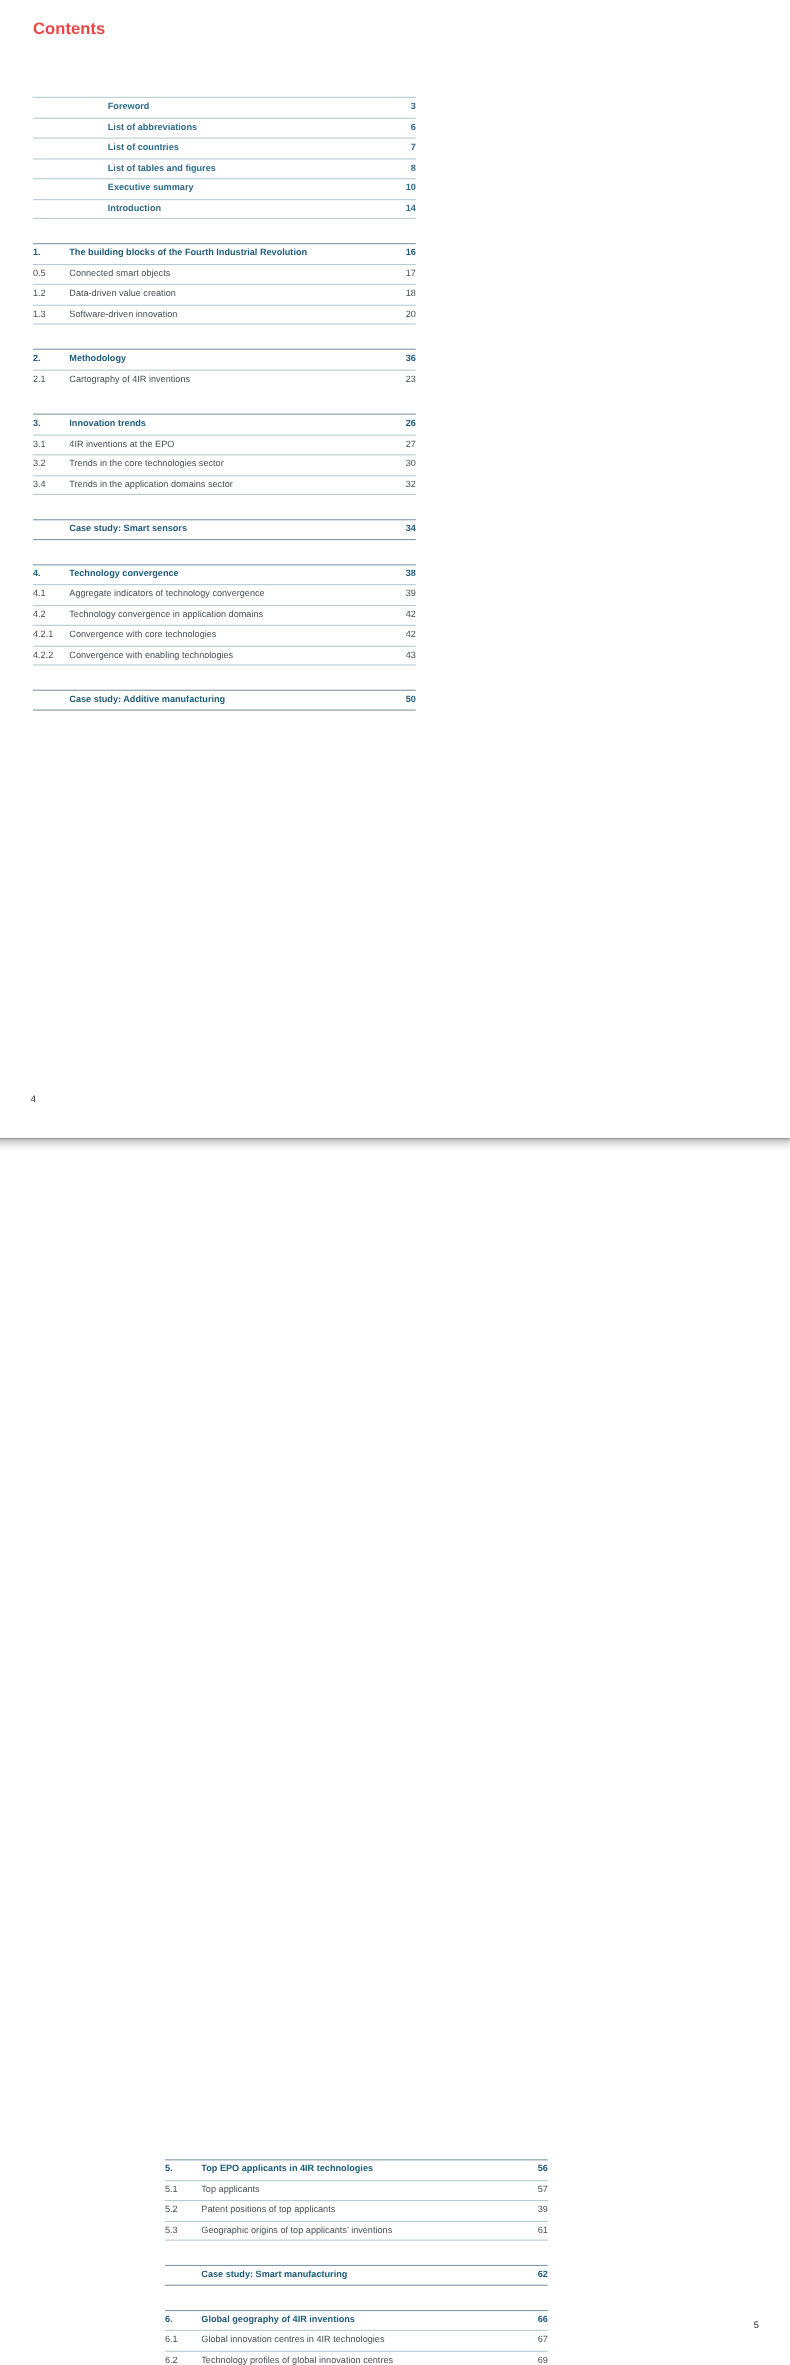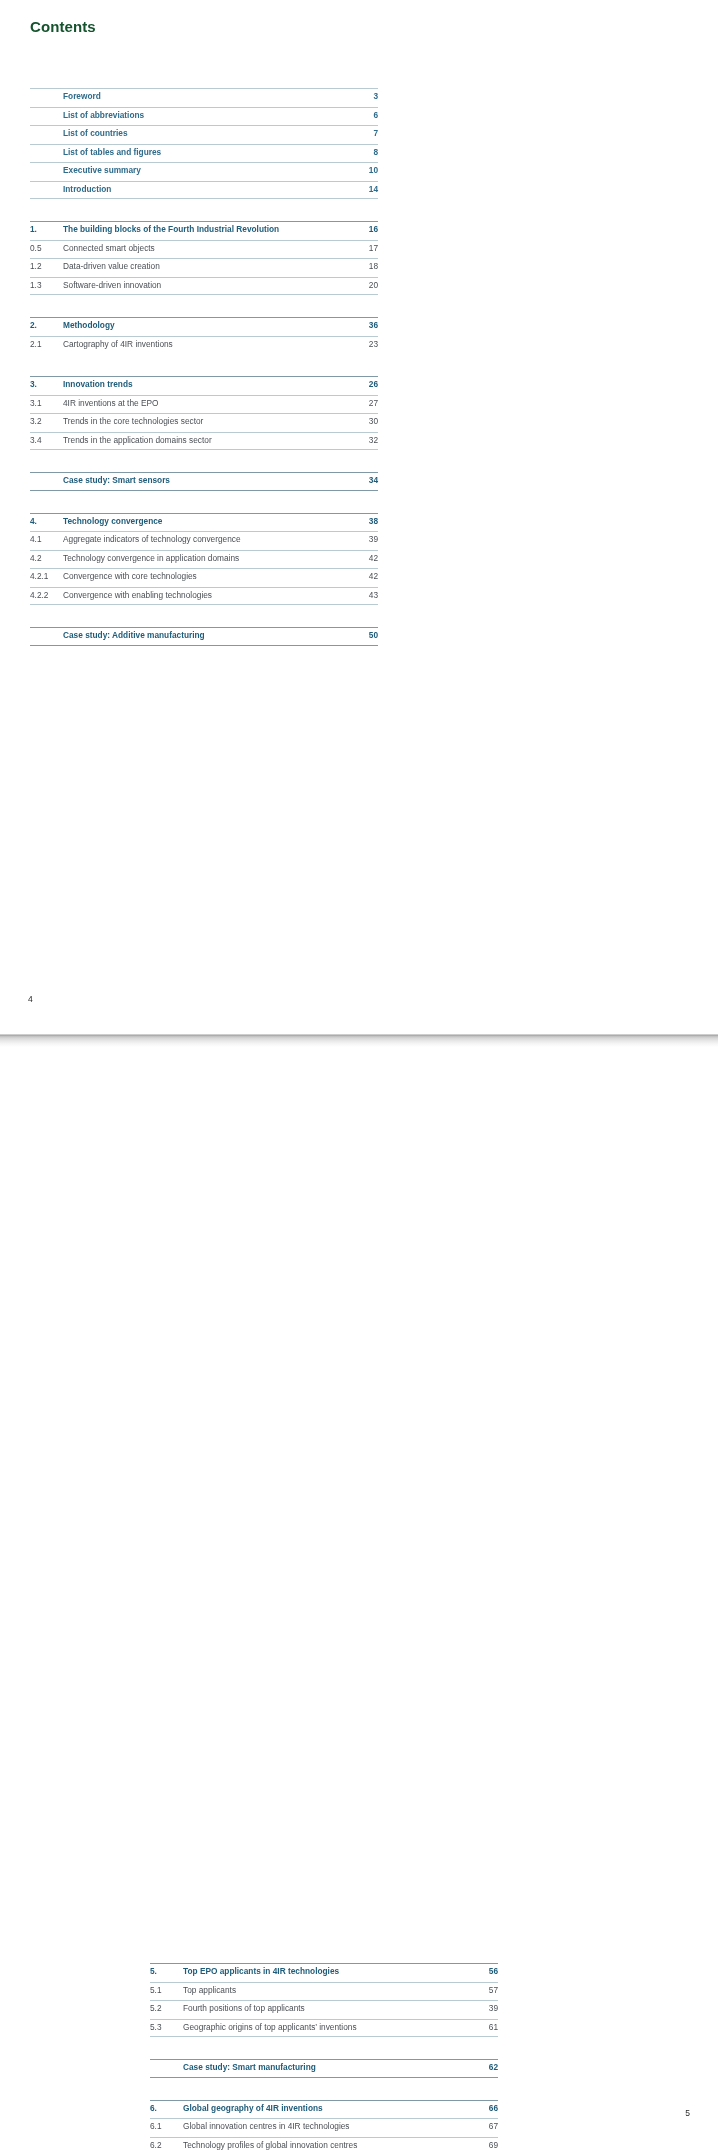--- a/index.html
+++ b/index.html
@@ -39,21 +39,21 @@
   }
 
   
   .contents-title {
     position: absolute;
     left: 30px;
     top: 8px;
     font-size: 15px;
     font-weight: bold;
     letter-spacing: 0.1px;
-    color: #14532d;
+    color: #ef4444;
   }
 
   
   .toc {
     position: absolute;
   }
   .page-one .toc { left: 30px; top: 88px; width: 348px; }
   .page-two .toc { left: 150px; top: 915px; width: 348px; }
 
   .toc-group { margin-bottom: 22px; }
@@ -99,20 +99,21 @@
   .toc-row.major .label,
   .toc-row.major .pg {
     color: #1f5c7a;
     font-weight: bold;
   }
 
   
   .toc-row.front {
     font-weight: bold;
     color: #2f6b8a;
+    gap: 35px;
   }
   .toc-row.front .label,
   .toc-row.front .pg { color: #2f6b8a; font-weight: bold; }
 
   
   .toc-row.case {
     font-weight: bold;
     color: #1f5c7a;
     border-top: 1px solid #7f9aa6;
     justify-content: space-between;
@@ -279,21 +280,21 @@
           <span class="label">Top EPO applicants in 4IR technologies</span>
           <span class="pg">56</span>
         </div>
         <div class="toc-row">
           <span class="num">5.1</span>
           <span class="label">Top applicants</span>
           <span class="pg">57</span>
         </div>
         <div class="toc-row">
           <span class="num">5.2</span>
-          <span class="label">Fourth positions of top applicants</span>
+          <span class="label">Patent positions of top applicants</span>
           <span class="pg">39</span>
         </div>
         <div class="toc-row last-rule">
           <span class="num">5.3</span>
           <span class="label">Geographic origins of top applicants’ inventions</span>
           <span class="pg">61</span>
         </div>
       </div>
       <div class="toc-group">
         <div class="toc-row case last-rule">

